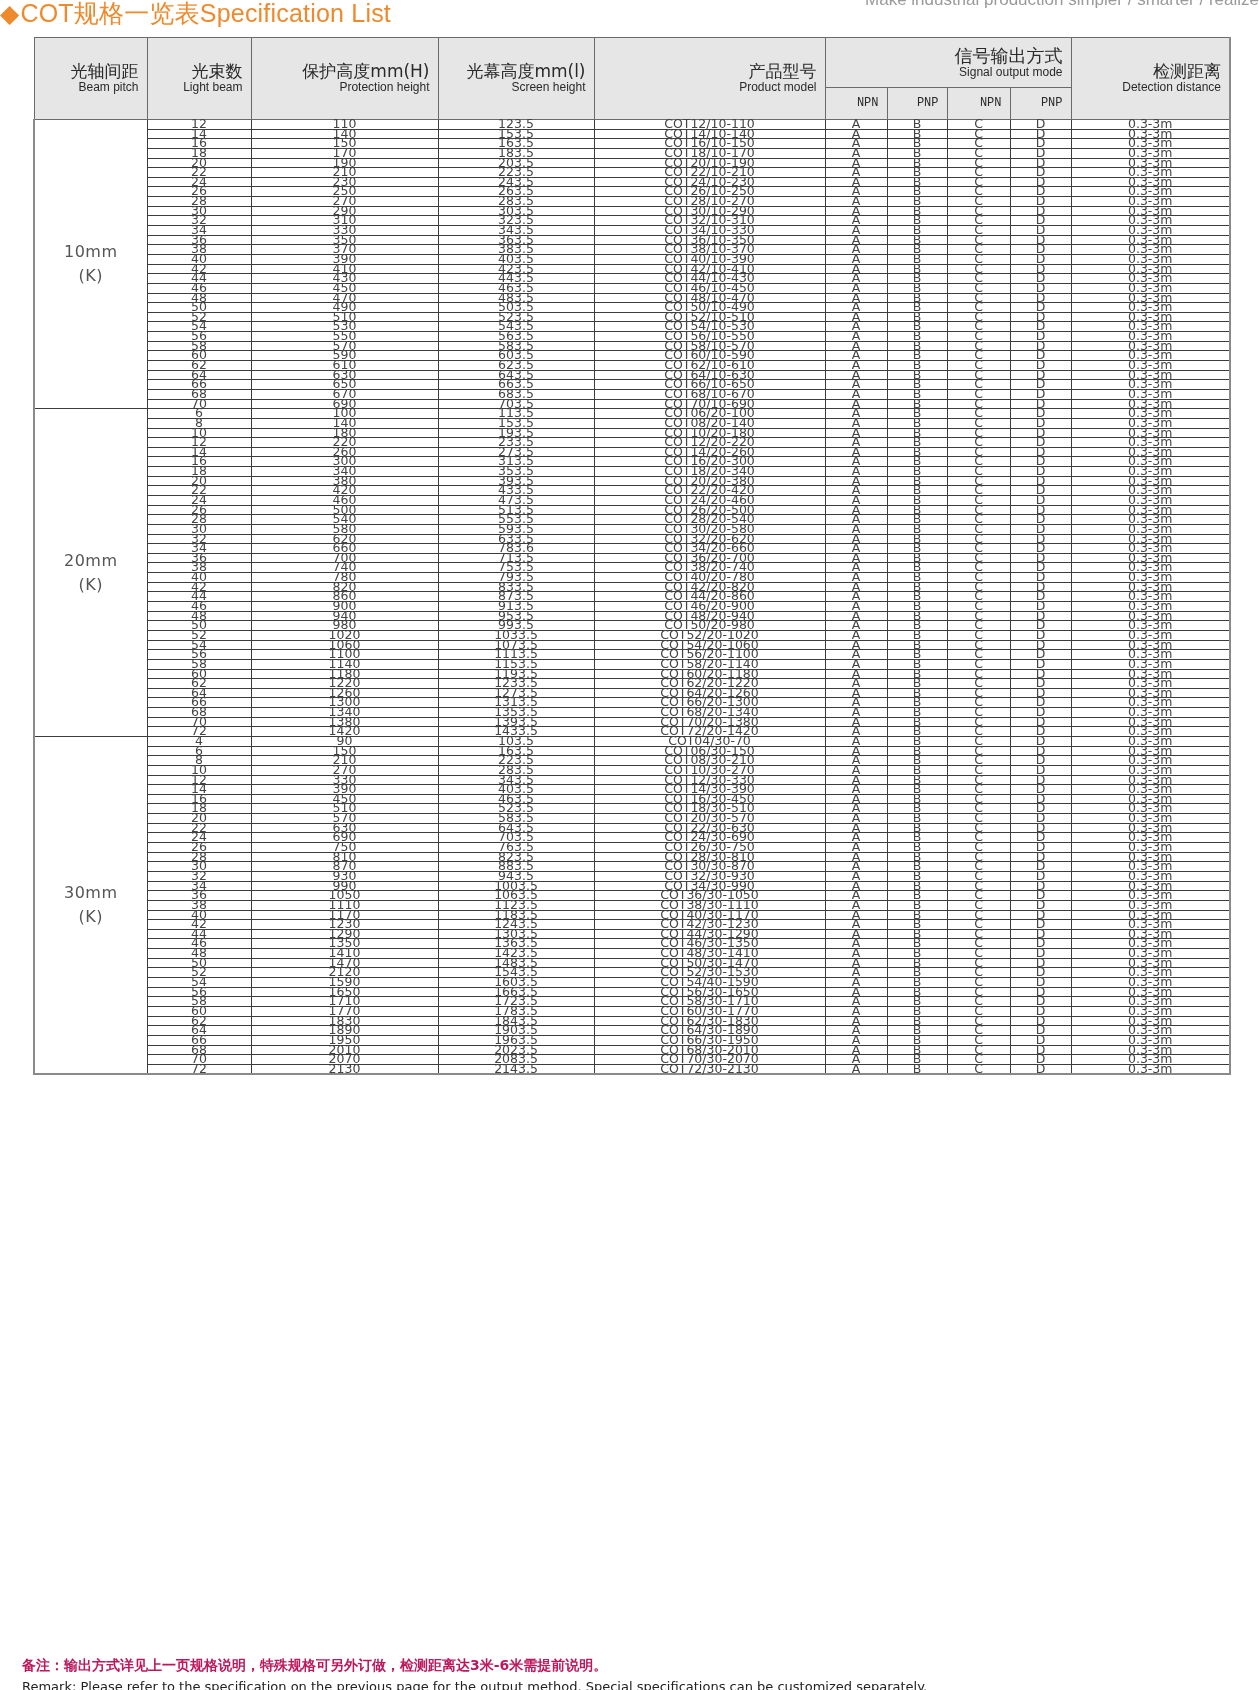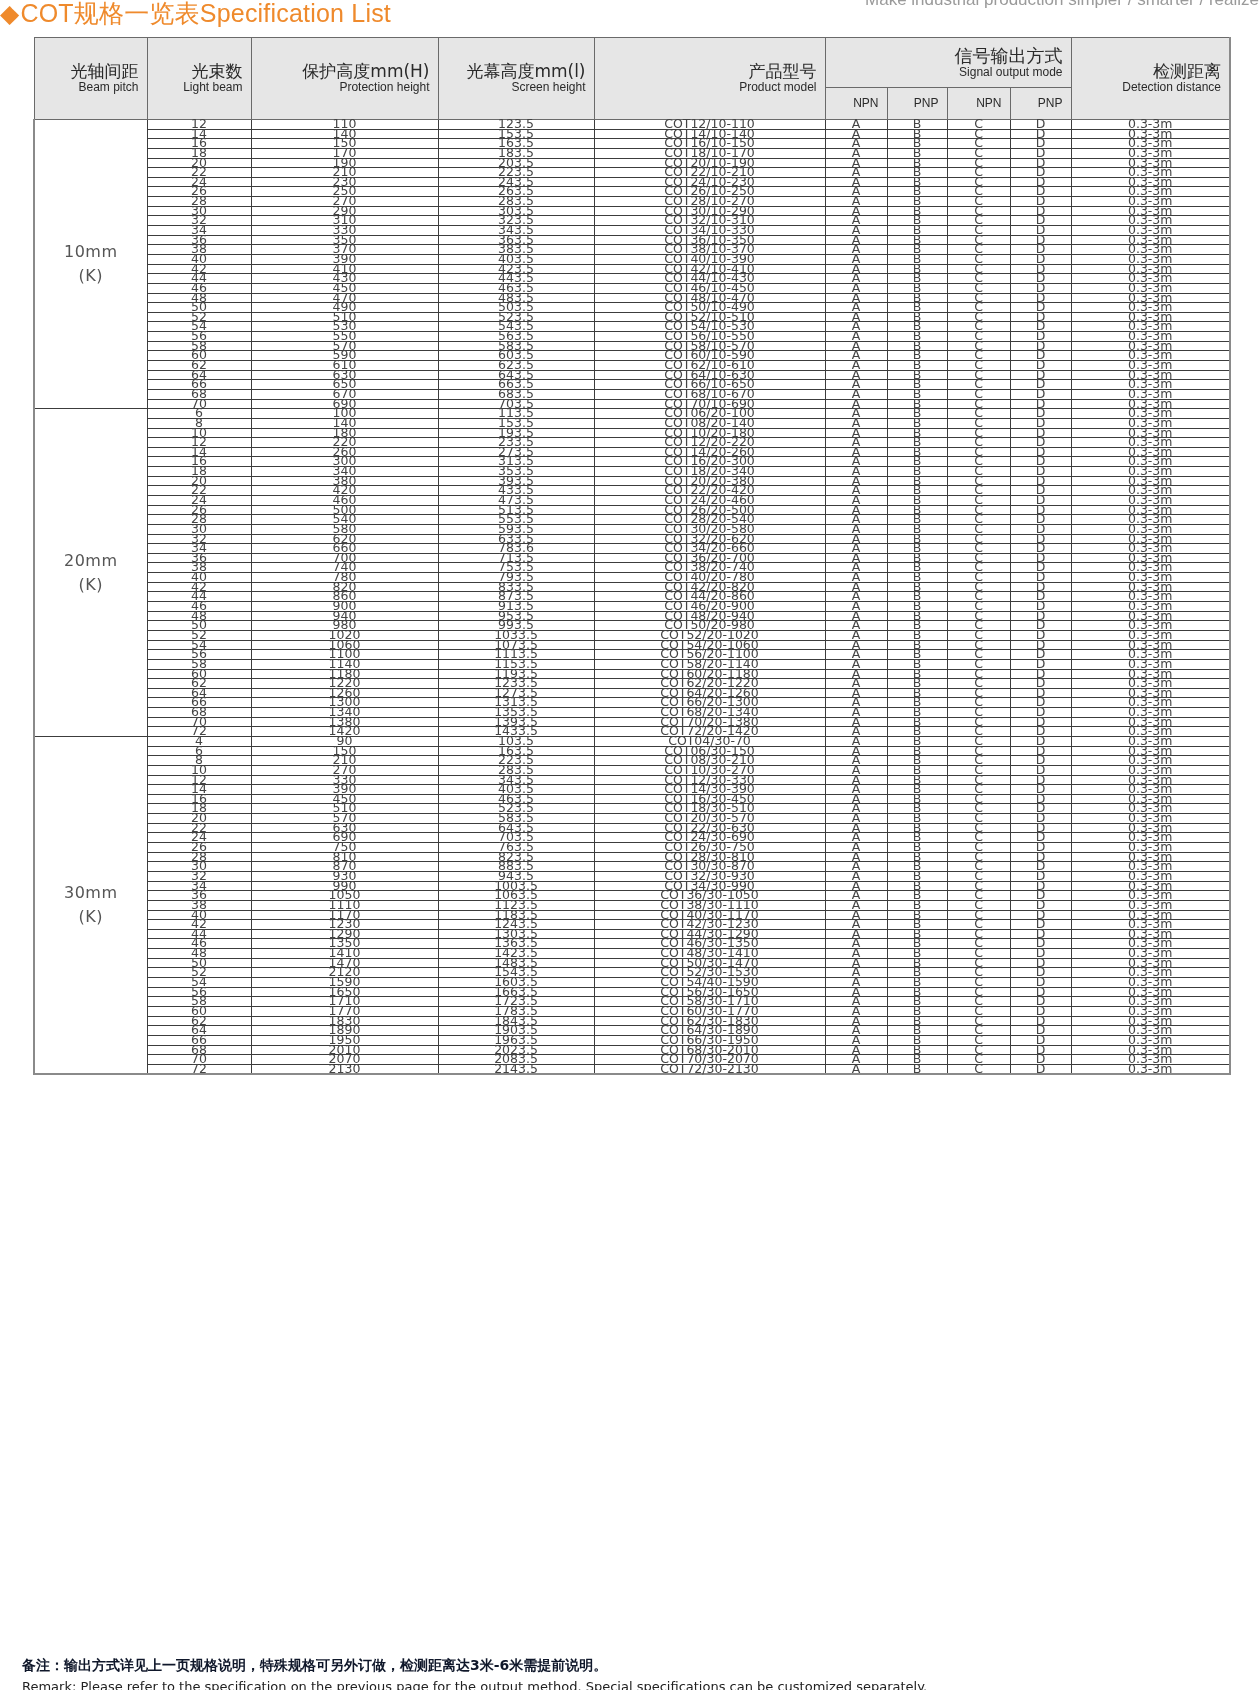--- a/index.html
+++ b/index.html
@@ -9,30 +9,30 @@
            font-family: "Liberation Sans", "DejaVu Sans", sans-serif; white-space: nowrap; letter-spacing: 0.2px; }
   .title .diamond { color: #ef8a2c; margin-right: 1px; }
   .tagline { position: absolute; right: 0; top: -10px; font-size: 17px; color: #9a9a9a;
              white-space: nowrap; font-family: "Liberation Sans", sans-serif; }
   table.spec { position: absolute; left: 33px; top: 37px; width: 1196px;
                border-collapse: collapse; table-layout: fixed; }
   table.spec th { background: #e6e6e6; border: 1px solid #6a6a6a; font-weight: normal;
                   color: #2a2a2a; padding: 8px; text-align: right; vertical-align: middle; line-height: 1.05; }
   table.spec th .zh { display: block; font-size: 17px; font-family: "DejaVu Sans", sans-serif; }
   table.spec th .en { display: block; font-size: 12px; font-family: "Liberation Sans", sans-serif; }
-  table.spec th.sub { font-size: 12px; font-family: Liberation Sans, sans-serif; height: 15px; margin-left: 7px; }
+  table.spec th.sub { font-size: 12px; font-family: Liberation Mono, monospace; height: 15px; margin-left: 7px; }
   table.spec th .zh-sm { display: block; font-size: 18px; }
   table.spec td { border: 1px solid #3c3c3c; padding: 0; height: 8.64px; line-height: 8.64px;
                   font-size: 12.5px; text-align: center; color: #444; white-space: nowrap; overflow: visible;
                   font-family: "DejaVu Sans", sans-serif; }
   table.spec td.group { border-left: 2px solid #8a8a8a; border-top: 1px solid #3c3c3c; border-bottom: 1px solid #3c3c3c;
                         font-size: 16px; line-height: 24px; color: #555; vertical-align: middle; letter-spacing: 0.5px; }
   table.spec tr.hdr1 th { height: 33px; }
   table.spec { border-right: 2px solid #8a8a8a; border-bottom: 2px solid #8a8a8a; }
-  .note { position: absolute; left: 22px; top: 1657px; font-size: 14px; color: #0f172a; white-space: nowrap; font-weight: bold; }
+  .note { position: absolute; left: 22px; top: 1657px; font-size: 14px; color: #be185d; white-space: nowrap; font-weight: bold; }
   .note2 { position: absolute; left: 22px; top: 1679px; font-size: 13px; color: #222; white-space: nowrap; }
 </style>
 </head>
 <body>
 
 <div class="title"><span class="diamond">◆</span><span>COT规格一览表Specification List</span></div>
 <div class="tagline">Make industrial production simpler / smarter / realize</div>
 
 <table class="spec">
   <colgroup>

